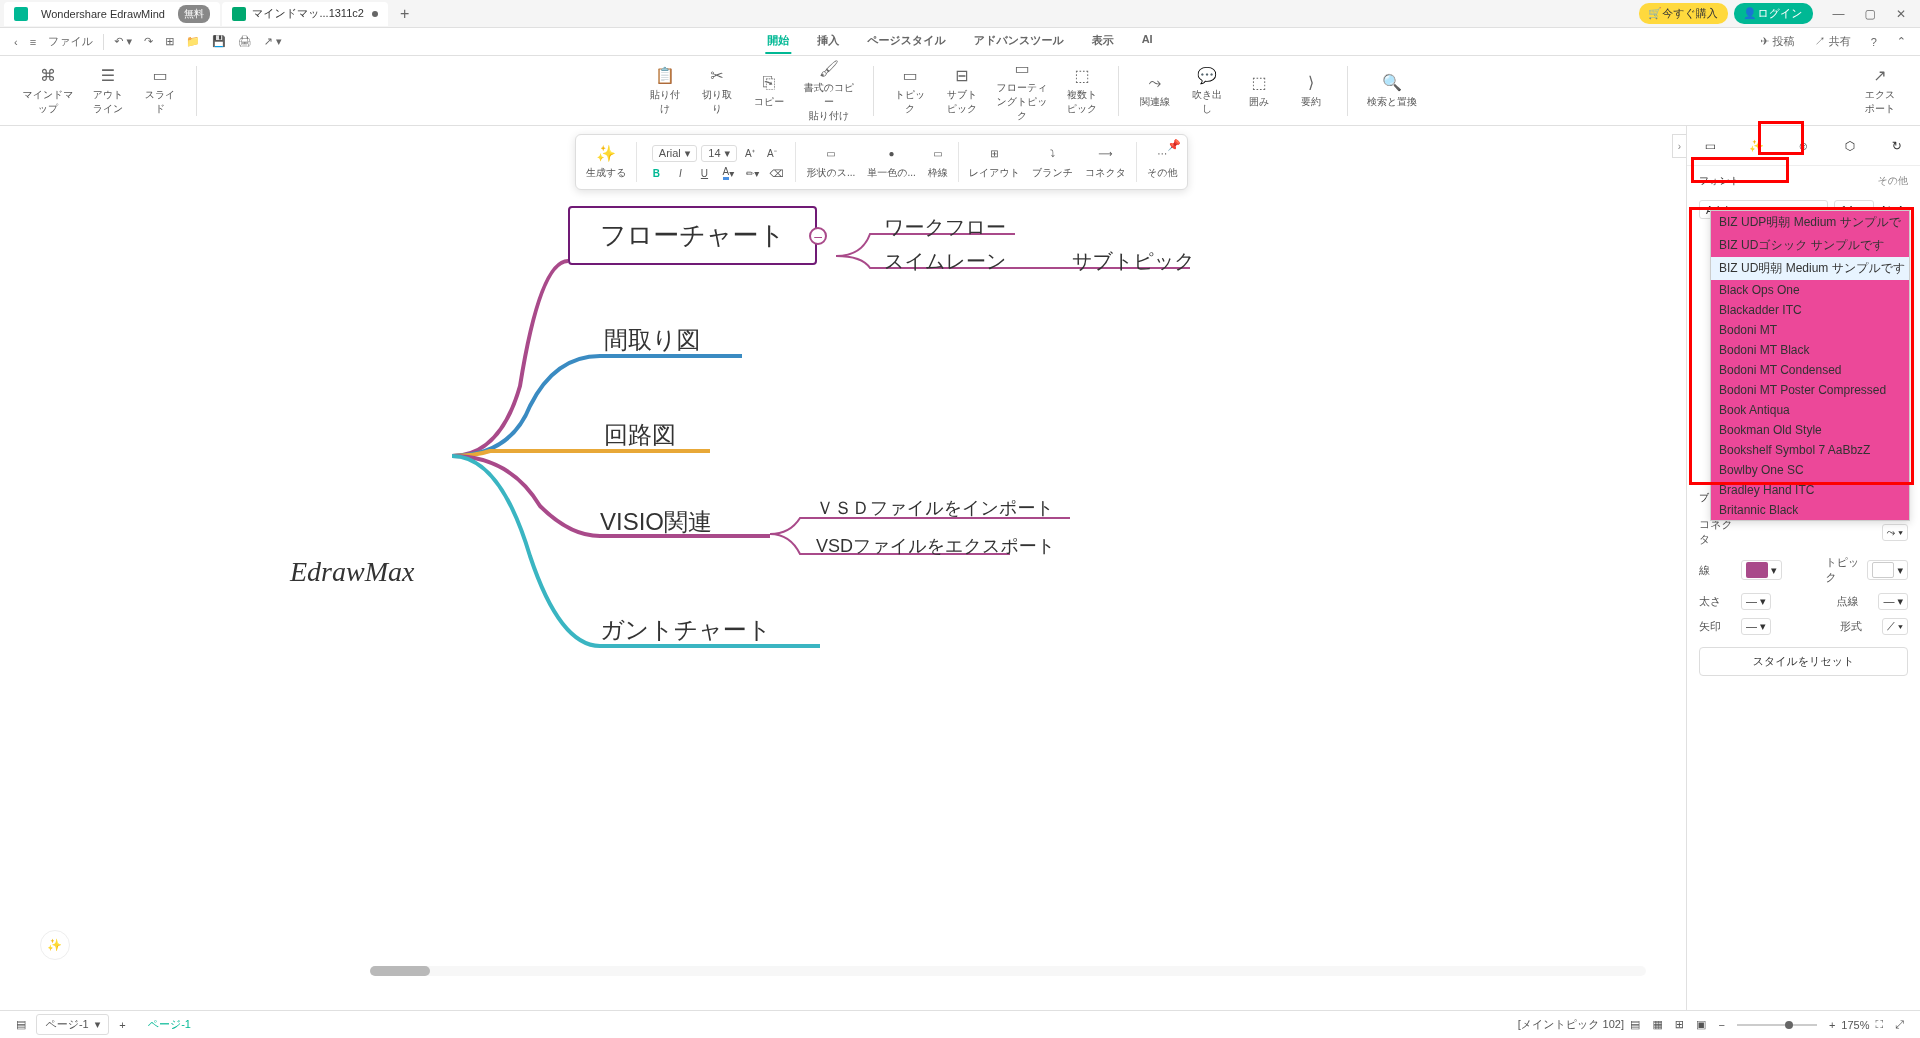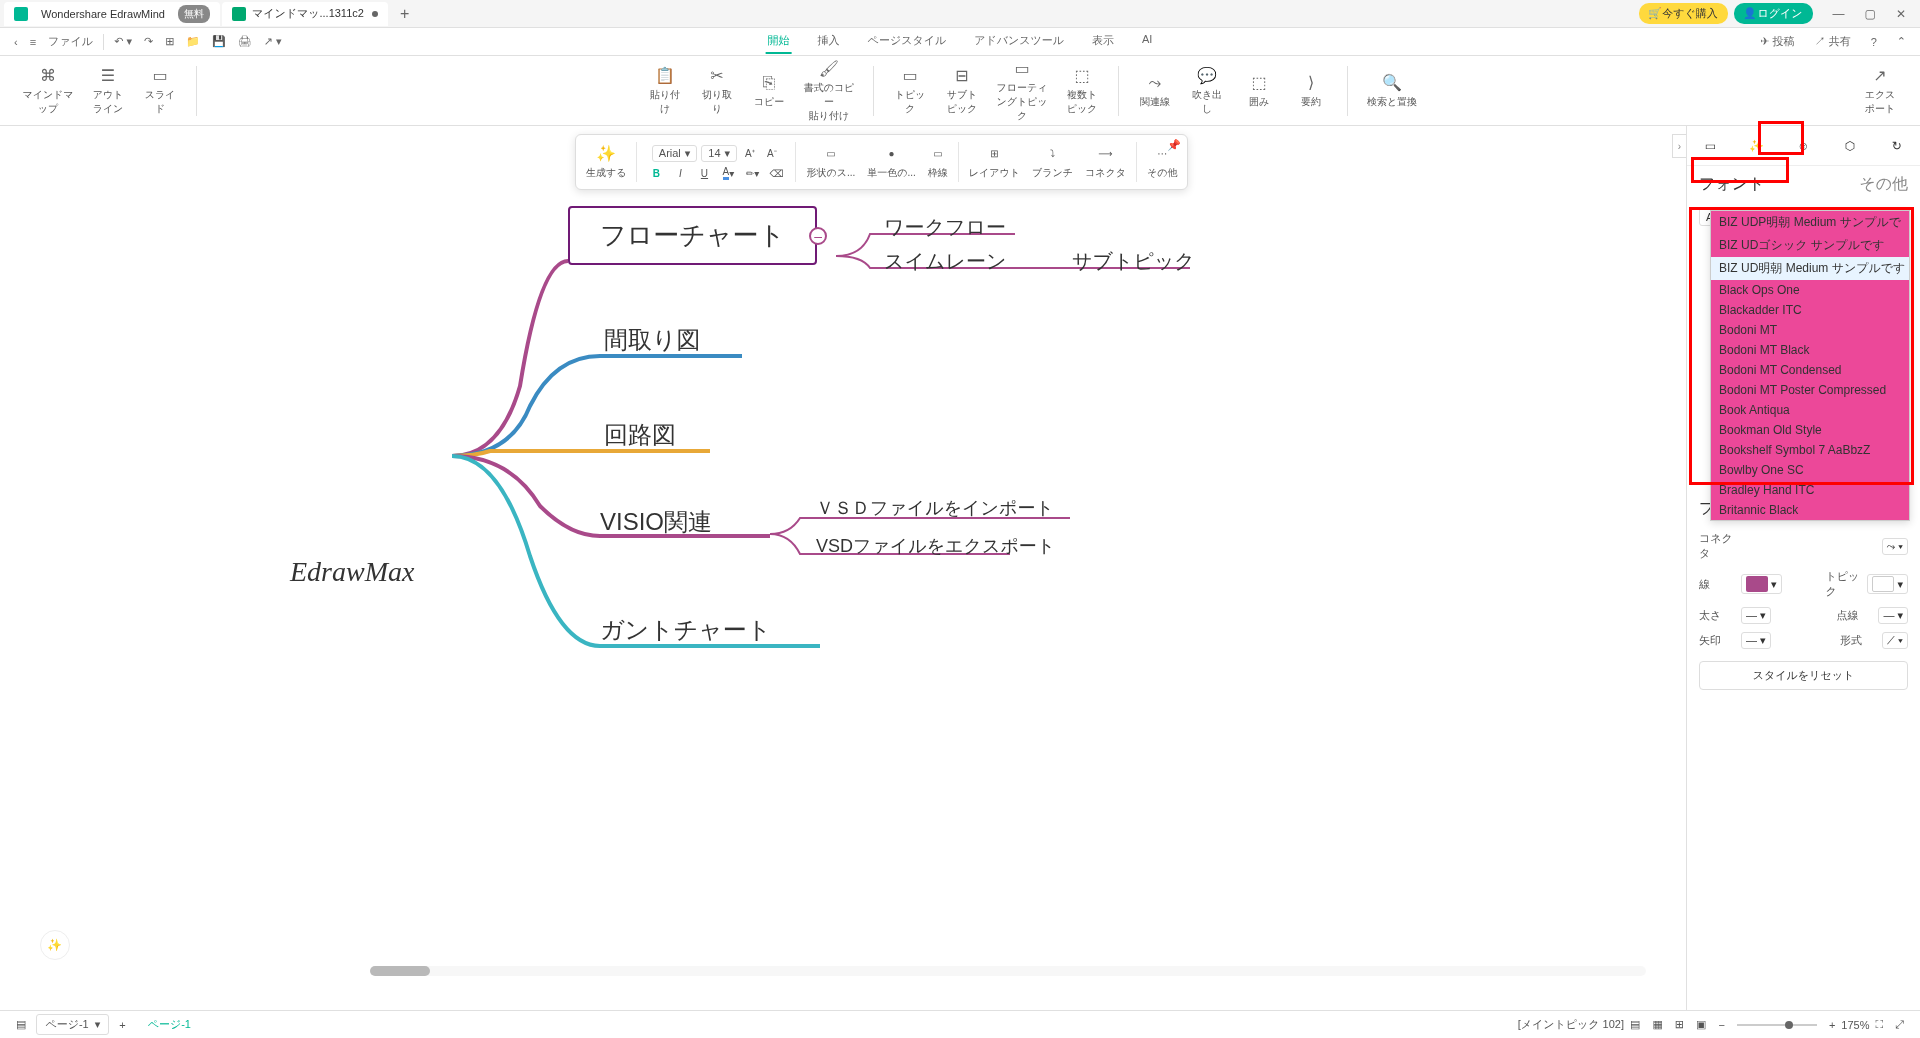--- a/index.html
+++ b/index.html
@@ -16,21 +16,21 @@
 .title-spacer { flex: 1; }
 .buy-btn { background: #ffd93d; padding: 3px 10px; border-radius: 10px; font-size: 11px; display: flex; align-items: center; margin-right: 6px; }
 .login-btn { background: #00b894; color: #fff; padding: 3px 10px; border-radius: 10px; font-size: 11px; display: flex; align-items: center; margin-right: 10px; }
 .win-ctrl { padding: 0 10px; color: #666; font-size: 12px; }
 
 
 .toolbar { height: 28px; display: flex; align-items: center; padding: 0 8px; border-bottom: 1px solid #e0e0e0; font-size: 11px; }
 .tb-icon { padding: 0 6px; color: #666; cursor: pointer; }
 .tb-sep { width: 1px; height: 16px; background: #ddd; margin: 0 4px; }
 .tabs-center { position: absolute; left: 50%; transform: translateX(-50%); display: flex; gap: 24px; }
-.main-tab { padding: 4px 2px; color: #666; cursor: pointer; }
+.main-tab { padding: 4px 2px; color: #666; cursor: pointer; font-weight: bold; }
 .main-tab.active { color: #00b894; border-bottom: 2px solid #00b894; }
 .tb-right { margin-left: auto; display: flex; align-items: center; gap: 8px; }
 
 
 .ribbon { height: 70px; display: flex; align-items: center; padding: 0 16px; border-bottom: 1px solid #e0e0e0; }
 .rib-group { display: flex; gap: 4px; }
 .rib-btn { display: flex; flex-direction: column; align-items: center; justify-content: center; width: 48px; padding: 4px; cursor: pointer; font-size: 10px; color: #555; text-align: center; }
 .rib-btn.wide { width: 64px; }
 .rib-btn .ico { width: 20px; height: 20px; display: flex; align-items: center; justify-content: center; font-size: 16px; color: #666; margin-bottom: 2px; }
 .rib-sep { width: 1px; height: 50px; background: #e0e0e0; margin: 0 12px; }
@@ -57,21 +57,21 @@
 .node-sel-handle { position: absolute; right: -12px; top: 50%; transform: translateY(-50%); width: 18px; height: 18px; border: 2px solid #a94a8a; border-radius: 50%; background: #fff; display: flex; align-items: center; justify-content: center; color: #a94a8a; font-size: 14px; }
 .node-txt { position: absolute; font-size: 24px; }
 svg.branches { position: absolute; left: 0; top: 0; width: 100%; height: 100%; pointer-events: none; }
 
 .ai-fab { position: absolute; left: 40px; bottom: 50px; width: 30px; height: 30px; border-radius: 50%; background: #fff; border: 1px solid #eee; display: flex; align-items: center; justify-content: center; }
 
 
 .right-panel { position: absolute; right: 0; top: 126px; bottom: 28px; width: 234px; background: #fff; border-left: 1px solid #e0e0e0; }
 .rp-tabs { height: 40px; display: flex; align-items: center; justify-content: space-around; border-bottom: 1px solid #eee; position: relative; }
 .rp-tab { width: 30px; height: 30px; display: flex; align-items: center; justify-content: center; cursor: pointer; }
-.rp-section-hdr { display: flex; justify-content: space-between; padding: 8px 12px; font-size: 16px; }
+.rp-section-hdr { display: flex; justify-content: space-between; padding: 8px 12px; font-size: 10px; }
 .rp-row { display: flex; align-items: center; padding: 4px 12px; gap: 6px; font-size: 11px; }
 .rp-select { flex: 1; border: 1px solid #ddd; border-radius: 3px; padding: 2px 6px; font-size: 11px; display: flex; justify-content: space-between; align-items: center; }
 .rp-label { width: 36px; font-size: 11px; color: #555; }
 .rp-swatch { width: 22px; height: 16px; border-radius: 2px; }
 .rp-drop { border: 1px solid #ddd; border-radius: 3px; padding: 1px 4px; display: flex; align-items: center; gap: 3px; }
 .rp-reset { margin: 8px 12px; padding: 6px; text-align: center; border: 1px solid #ddd; border-radius: 4px; font-size: 11px; }
 
 
 .font-dd { position: absolute; right: 10px; top: 210px; width: 200px; background: #ec4899; border: 1px solid #ccc; box-shadow: 0 2px 8px rgba(0,0,0,0.15); z-index: 100; }
 .font-dd-item { padding: 3px 8px; font-size: 12px; white-space: nowrap; overflow: hidden; cursor: pointer; }

